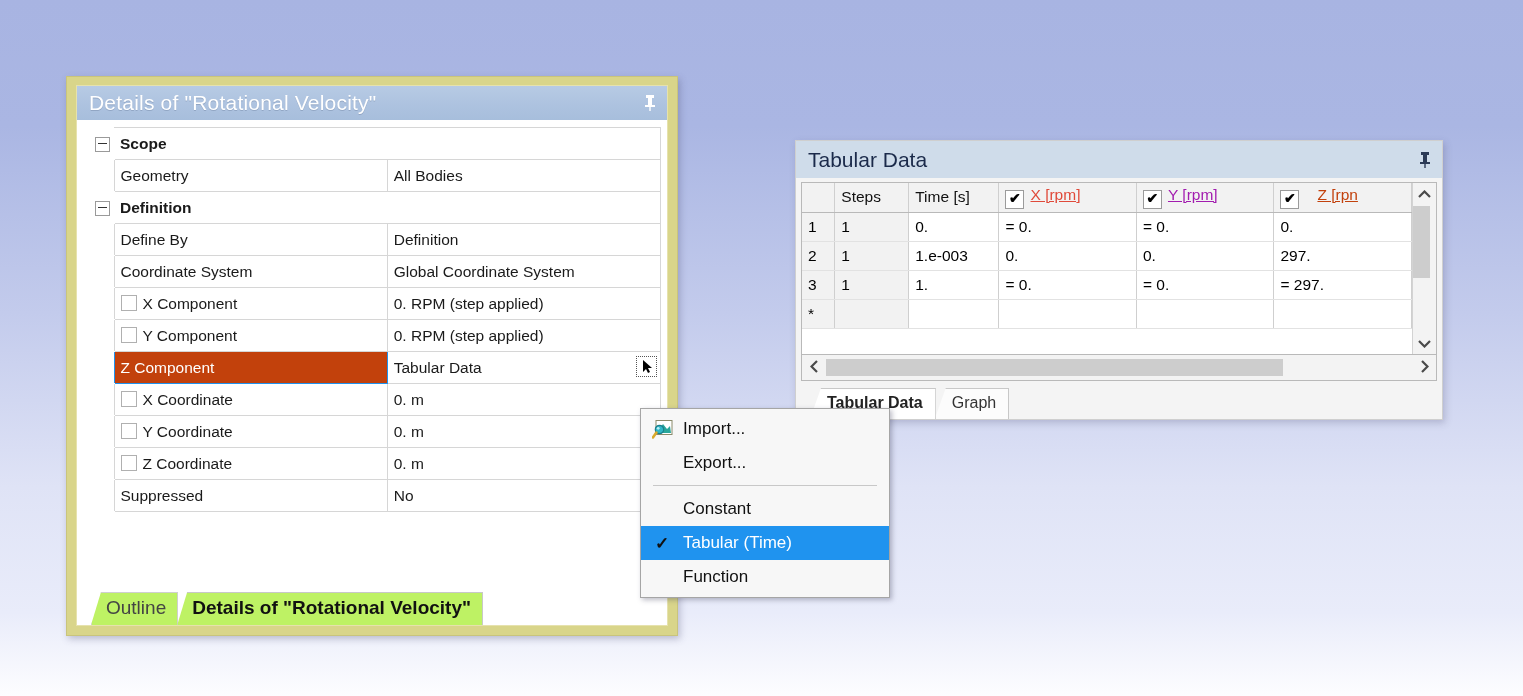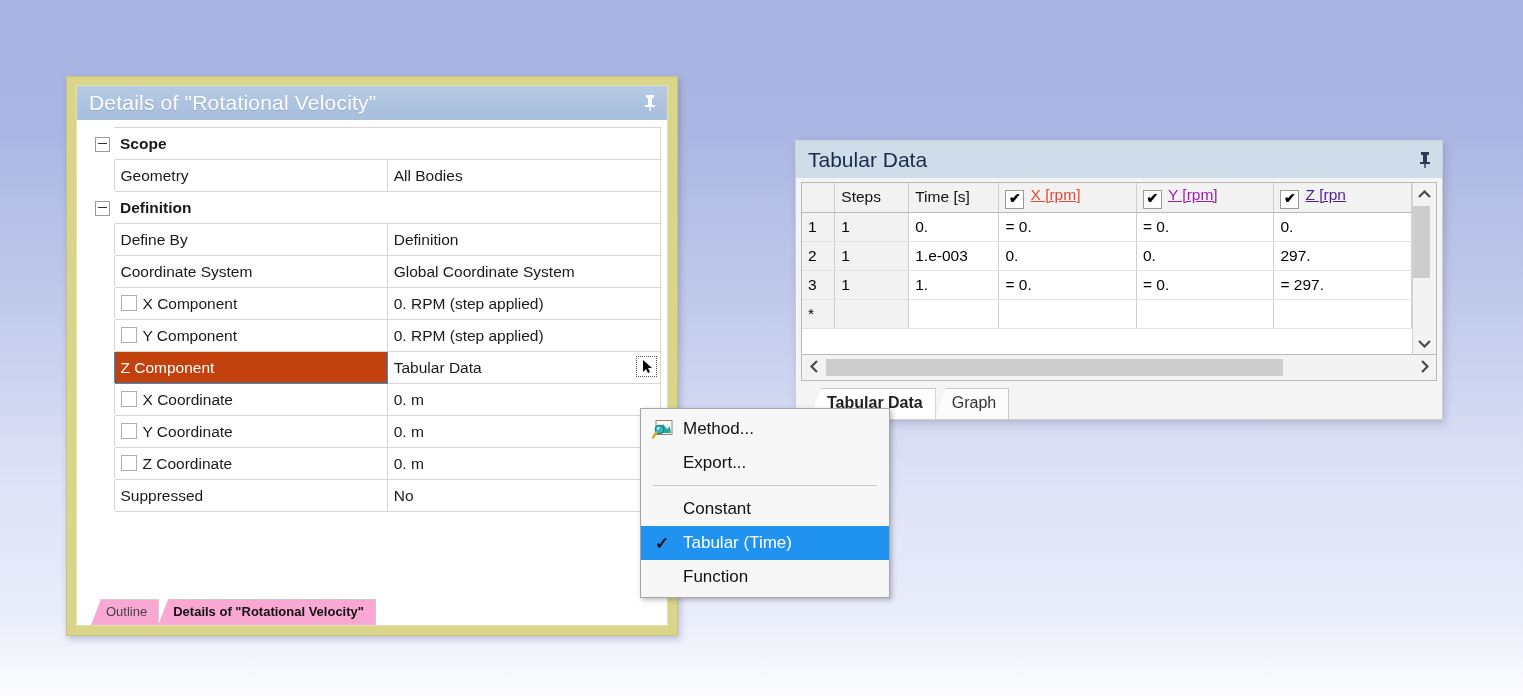--- a/index.html
+++ b/index.html
@@ -128,24 +128,24 @@
     flex: 0 0 auto;
     height: 34px;
     background: #ffffff;
     position: relative;
     display: flex;
     align-items: flex-end;
     padding-left: 14px;
     border-top: none;
   }
   .tab {
-    font-size: 13px;
+    font-size: 19px;
     padding: 4px 11px 6px 14px;
     position: relative;
-    background: #f9a8d4;
+    background: #bef264;
     border: 1px solid #c8c8c8;
     border-bottom: none;
     color: #333;
     margin-right: -1px;
     white-space: nowrap;
   }
   .tab.inactive {
     color: #444;
     border-color: #cfcfcf;
     clip-path: polygon(10px 0, 100% 0, 100% 100%, 0 100%);
@@ -273,21 +273,21 @@
     margin-right: 6px;
     position: relative;
     text-align: center;
     line-height: 15px;
     font-size: 14px;
     color: #000;
     font-weight: bold;
   }
   .lbl-x { color: #e04a3a; text-decoration: underline; }
   .lbl-y { color: #a21caf; text-decoration: underline; }
-  .lbl-z { color: #4c1d95; text-decoration: underline; }
+  .lbl-z { color: #c2410c; text-decoration: underline; margin-left: 12px; }
 
   .vscroll {
     width: 23px;
     flex: 0 0 auto;
     background: #f3f3f3;
     border-left: 1px solid #d3d3d3;
     display: flex;
     flex-direction: column;
     align-items: center;
   }
@@ -479,21 +479,21 @@
   <div class="menu-item">
     <span class="menu-gutter">
       <svg width="21" height="19" viewBox="0 0 21 19">
         <rect x="4" y="0.5" width="16" height="14" fill="#ffffff" stroke="#8a8a6a" stroke-width="1"></rect>
         <path d="M5 13 L11 4 L15 9 L18 6 L19 13 Z" fill="#2aa79b"></path>
         <circle cx="7.5" cy="9.5" r="4.2" fill="#2fb6c6" stroke="#1b7f8c" stroke-width="1.2"></circle>
         <circle cx="6.2" cy="8.3" r="1.4" fill="#b9eef5"></circle>
         <line x1="4.4" y1="12.6" x2="0.9" y2="17.5" stroke="#d9a92b" stroke-width="2.6" stroke-linecap="round"></line>
       </svg>
     </span>
-    <span>Method...</span>
+    <span>Import...</span>
   </div>
 
   <div class="menu-item">
     <span class="menu-gutter"></span>
     <span>Export...</span>
   </div>
 
   <div class="menu-sep"></div>
 
   <div class="menu-item">

